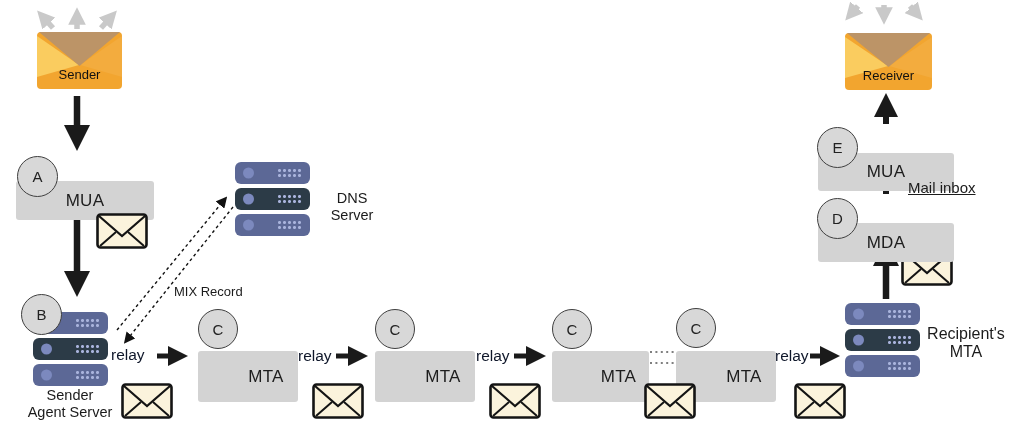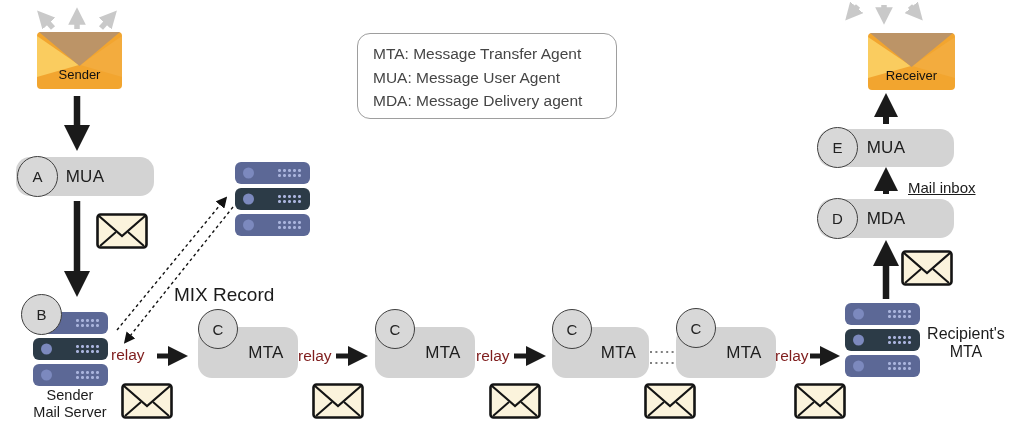--- a/index.html
+++ b/index.html
@@ -4,23 +4,23 @@
 <style>
   html,body { margin:0; padding:0; background:#ffffff; }
   #stage {
     position:relative; width:1016px; height:433px; background:#ffffff;
     font-family:"Liberation Sans", sans-serif; overflow:hidden;
     -webkit-font-smoothing:antialiased;
   }
   #connectors { position:absolute; left:0; top:0; pointer-events:none; }
 
   .pill {
-    position:absolute; background:#d3d3d3; border-radius:14px;
+    position:absolute; background:#d3d3d3; border-radius:3px;
     display:flex; align-items:center; justify-content:center;
-    font-size:17px; color:#1d1d1d; letter-spacing:.3px;
+    font-size:17px; color:#1d1d1d; letter-spacing:.3px;margin-top:24px;
   }
   .badge {
     position:absolute; width:41px; height:41px; box-sizing:border-box;
     border-radius:50%; background:#d8d8d8; border:1.4px solid #3f3f3f;
     display:flex; align-items:center; justify-content:center;
     font-size:15px; color:#222;
   }
   .badge.small { width:40px; height:40px; }
 
   .bigmail { position:absolute; }
@@ -43,21 +43,21 @@
   }
   .server .slab .dots {
     position:absolute; right:8px; top:50%; transform:translateY(-50%);
     width:25px; height:10px;
     background-image:radial-gradient(circle at 2.5px 2.5px, #a9b3dc 1.3px, transparent 1.6px);
     background-size:5px 5px;
   }
 
   .lbl { position:absolute; color:#1b1b1b; }
   .lbl.center { text-align:center; }
-  .relay { position:absolute; font-size:15.5px; color:#7f1d1d; }
+  .relay { position:absolute; font-size:15.5px; color:#0f172a; }
 
   .legend {
     position:absolute; left:357px; top:33px; width:260px; height:86px;
     box-sizing:border-box; border:1.5px solid #9e9e9e; border-radius:13px;
     background:#fff; padding:8px 0 0 15px;
     font-size:15.5px; line-height:23.5px; color:#454545;
   }
 </style>
 </head>
 <body>
@@ -97,37 +97,32 @@
     <line x1="650" y1="363" x2="674" y2="363" stroke="#555" stroke-width="1.7" stroke-dasharray="2,3.4"></line>
 
     <line x1="886" y1="299" x2="886" y2="253" stroke="#1a1a1a" stroke-width="6.5" marker-end="url(#mB)"></line>
     <line x1="886" y1="194" x2="886" y2="179" stroke="#1a1a1a" stroke-width="6" marker-end="url(#mB)"></line>
     <line x1="886" y1="124" x2="886" y2="105" stroke="#1a1a1a" stroke-width="6" marker-end="url(#mB)"></line>
 
     <line x1="117" y1="330" x2="225" y2="199" stroke="#111" stroke-width="1.4" stroke-dasharray="3,3" marker-end="url(#mS)"></line>
     <line x1="233" y1="207" x2="126" y2="341" stroke="#111" stroke-width="1.4" stroke-dasharray="3,3" marker-end="url(#mS)"></line>
   </svg>
 
-  <div class="legend">
-    <div>MTA: Message Transfer Agent</div>
-    <div>MUA: Message User Agent</div>
-    <div>MDA: Message Delivery agent</div>
-  </div>
 
   <div class="bigmail" style="left:37px; top:32px; width:85px; height:57px;">
     <svg width="85" height="57" viewBox="0 0 85 57">
       <rect width="85" height="57" rx="4" fill="#f2a52f"></rect>
       <path d="M0,4 L42,33 L0,45 Z" fill="#facc5f"></path>
       <path d="M85,4 L43,33 L85,45 Z" fill="#f3ac3e"></path>
       <path d="M2,0 L83,0 L42.5,34 Z" fill="#bc9467"></path>
     </svg>
     <span class="biglabel">Sender</span>
   </div>
 
-  <div class="bigmail" style="left:868px; top:33px; width:87px; height:57px;">
+  <div class="bigmail" style="left:845px; top:33px; width:87px; height:57px;">
     <svg width="87" height="57" viewBox="0 0 87 57">
       <rect width="87" height="57" rx="4" fill="#f2a52f"></rect>
       <path d="M0,4 L43,33 L0,45 Z" fill="#facc5f"></path>
       <path d="M87,4 L44,33 L87,45 Z" fill="#f3ac3e"></path>
       <path d="M2,0 L85,0 L43.5,34 Z" fill="#bc9467"></path>
     </svg>
     <span class="biglabel">Receiver</span>
   </div>
 
   <div class="pill" style="left:16px; top:157px; width:138px; height:39px;">MUA</div>
@@ -148,35 +143,39 @@
     <div class="slab dark">
         <span class="dots"></span>
       </div>
     <div class="slab">
         <span class="dots"></span>
       </div>
   </div>
   <div class="badge" style="left:21px; top:294px;">B</div>
   <div class="lbl center" style="left:10px; top:387px; width:120px; font-size:14.5px; line-height:16.5px;">
     <div>Sender</div>
-    <div>Mail Server</div>
+    <div>Agent Server</div>
   </div>
 
   <div class="server" style="left:235px; top:162px;">
     <div class="slab">
         <span class="dots"></span>
       </div>
     <div class="slab dark">
         <span class="dots"></span>
       </div>
     <div class="slab">
         <span class="dots"></span>
       </div>
   </div>
-  <div class="lbl" style="left:174px; top:284px; font-size:19px;">MIX Record</div>
+  <div class="lbl center" style="left:316px; top:190px; width:72px; font-size:14.5px; line-height:17px;">
+    <div>DNS</div>
+    <div>Server</div>
+  </div>
+  <div class="lbl" style="left:174px; top:284px; font-size:13px;">MIX Record</div>
 
   <div class="relay" style="left:111px; top:346px;">relay</div>
   <div class="relay" style="left:298px; top:347px;">relay</div>
   <div class="relay" style="left:476px; top:347px;">relay</div>
   <div class="relay" style="left:775px; top:347px;">relay</div>
 
   <div class="pill" style="left:198px; top:327px; width:100px; height:51px; padding-left:36px; box-sizing:border-box;">MTA</div>
   <div class="badge small" style="left:198px; top:309px;">C</div>
 
   <div class="pill" style="left:375px; top:327px; width:100px; height:51px; padding-left:36px; box-sizing:border-box;">MTA</div>

